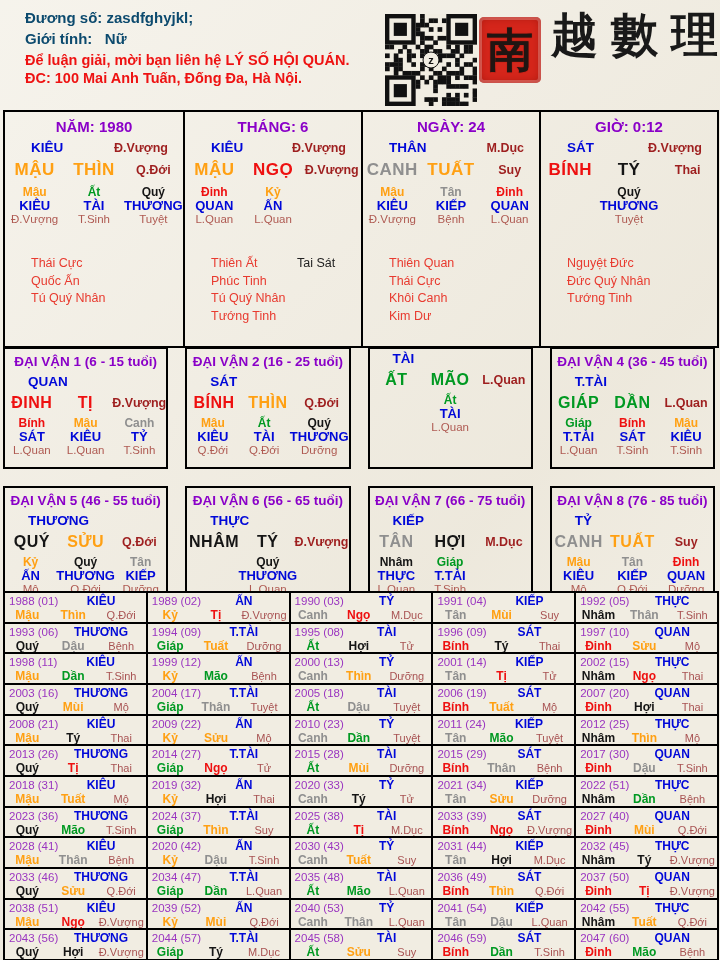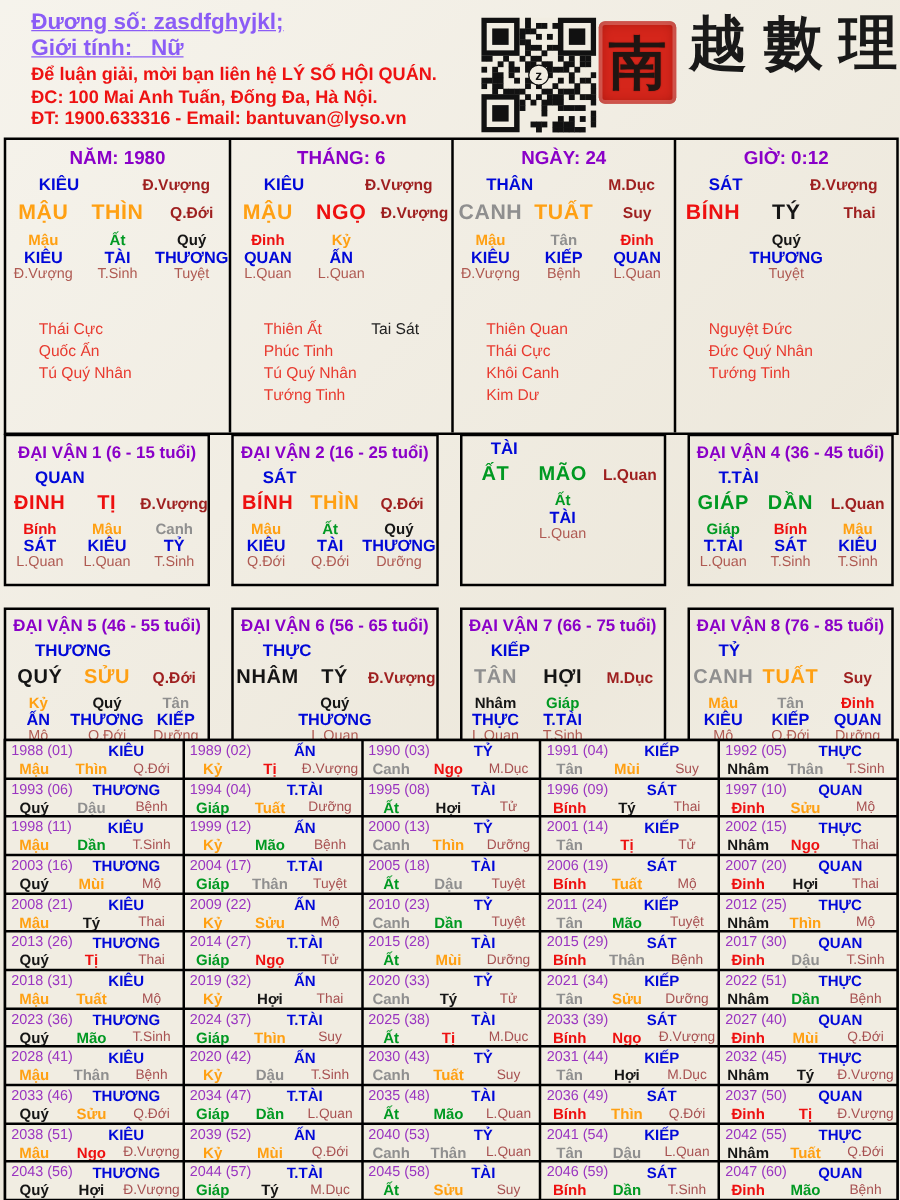--- a/index.html
+++ b/index.html
@@ -3,21 +3,21 @@
 <meta charset="utf-8">
 <style>
   html,body{margin:0;padding:0;}
   .page{position:relative;width:720px;height:960px;background:#F1EDE2;
     font-family:"Liberation Sans","DejaVu Sans",sans-serif;overflow:hidden;}
   .page::after{content:"";position:absolute;inset:0;pointer-events:none;
     background:linear-gradient(135deg,rgba(255,255,255,.35),rgba(210,200,180,.12) 60%,rgba(255,255,255,.25));}
   
   .hdr{position:absolute;left:0;top:0;width:720px;height:108px;z-index:2;}
   .hdr-left{position:absolute;left:25px;top:7px;}
-  .h-blue{color:#8b5cf6;font-weight:bold;font-size:18px;line-height:21px;white-space:pre;text-decoration:underline;}
+  .h-blue{color:#0c4a6e;font-weight:bold;font-size:15px;line-height:21px;white-space:pre;}
   .h-red{color:#EE1212;font-weight:bold;font-size:14.5px;line-height:17.5px;white-space:pre;}
   .h-gap{height:3px;}
   .qr{position:absolute;left:385px;top:14px;width:92px;height:92px;}
   .seal{position:absolute;left:479px;top:17px;width:62px;height:66px;background:#D5261B;border-radius:5px;
     box-shadow:inset 0 0 0 3px rgba(255,245,240,.25), inset 0 0 10px rgba(120,10,5,.6);
     display:flex;align-items:center;justify-content:center;}
   .seal-char{font-family:"DejaVu Serif","Liberation Serif",serif;font-size:46px;font-weight:bold;color:#201512;
     text-shadow:0 0 1px #5c1008;line-height:1;}
   .brand{position:absolute;left:551px;top:9px;font-family:"DejaVu Serif","Liberation Serif",serif;
     font-size:47px;font-weight:bold;color:#191919;letter-spacing:13px;line-height:1.1;white-space:nowrap;}
@@ -67,21 +67,20 @@
 
 <div class="page">
 
   <div class="hdr">
     <div class="hdr-left">
       <div class="h-blue"><span>Đương số:</span> <span>zasdfghyjkl;</span></div>
       <div class="h-blue"><span>Giới tính:</span>&nbsp;&nbsp; <span>Nữ</span></div>
       <div class="h-gap"></div>
       <div class="h-red">Để luận giải, mời bạn liên hệ LÝ SỐ HỘI QUÁN.</div>
       <div class="h-red">ĐC: 100 Mai Anh Tuấn, Đống Đa, Hà Nội.</div>
-      <div class="h-red">ĐT: 1900.633316 - Email: bantuvan@lyso.vn</div>
     </div>
     <div class="qr" id="qr"><svg width="92" height="92">
           <rect x="0" y="0" width="92" height="92" fill="#F1EDE2"></rect>
           <rect x="35.04761904761905" y="0" width="4.680952380952381" height="4.680952380952381" fill="#111"></rect>
           <rect x="35.04761904761905" y="4.380952380952381" width="4.680952380952381" height="4.680952380952381" fill="#111"></rect>
           <rect x="43.80952380952381" y="4.380952380952381" width="4.680952380952381" height="4.680952380952381" fill="#111"></rect>
           <rect x="48.1904761904762" y="4.380952380952381" width="4.680952380952381" height="4.680952380952381" fill="#111"></rect>
           <rect x="56.952380952380956" y="4.380952380952381" width="4.680952380952381" height="4.680952380952381" fill="#111"></rect>
           <rect x="30.66666666666667" y="8.761904761904763" width="4.680952380952381" height="4.680952380952381" fill="#111"></rect>
           <rect x="35.04761904761905" y="8.761904761904763" width="4.680952380952381" height="4.680952380952381" fill="#111"></rect>
@@ -628,21 +627,21 @@
           <span class="y-god">THƯƠNG</span>
         </div>
         <div class="y2">
           <span class="y-stem" style="color: rgb(21, 21, 21);">Quý</span>
           <span class="y-branch" style="color: rgb(143, 143, 143);">Dậu</span>
           <span class="y-stage">Bệnh</span>
         </div>
       </div>
       <div class="ycell">
         <div class="y1">
-          <span class="y-year">1994 (04)</span>
+          <span class="y-year">1994 (09)</span>
           <span class="y-god">T.TÀI</span>
         </div>
         <div class="y2">
           <span class="y-stem" style="color: rgb(0, 153, 34);">Giáp</span>
           <span class="y-branch" style="color: rgb(255, 160, 19);">Tuất</span>
           <span class="y-stage">Dưỡng</span>
         </div>
       </div>
       <div class="ycell">
         <div class="y1">

